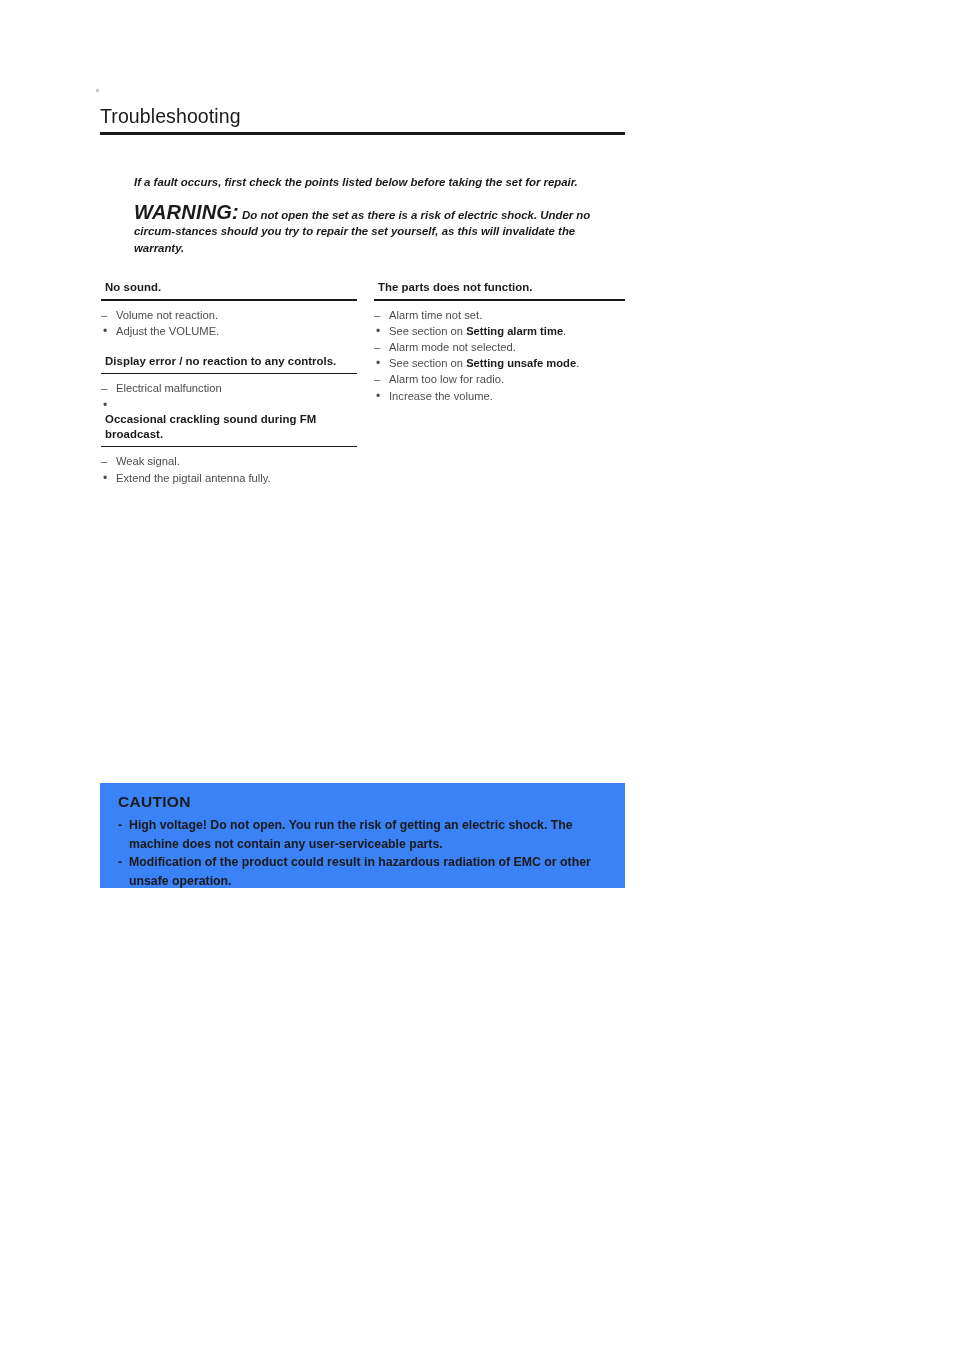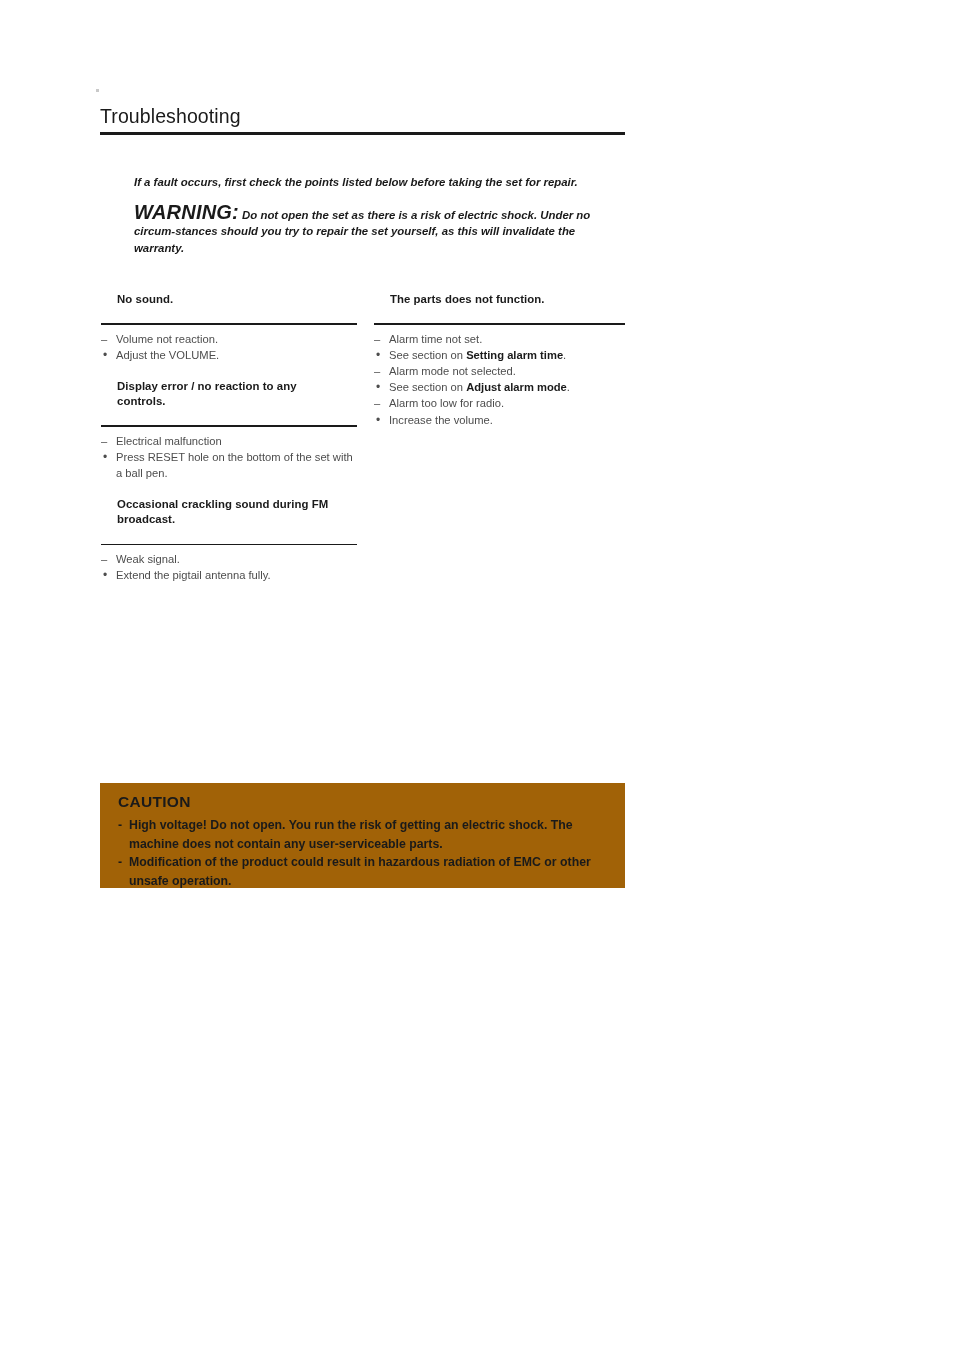--- a/index.html
+++ b/index.html
@@ -78,21 +78,21 @@
     position: absolute;
     top: 276px;
   }
   .col-left  { left: 101px; width: 256px; }
   .col-right { left: 374px; width: 251px; }
 
   .fault-block { margin-bottom: 15px; }
   .fault-block:last-child { margin-bottom: 0; }
 
   .fault-title {
-    margin: 16px;
+    margin: 4px;
     font-size: 11.4px;
     font-weight: bold;
     color: #1a1a1a;
     line-height: 15.2px;
     letter-spacing: 0.05px;
   }
   .fault-rule {
     margin-top: 2px;
     height: 1.3px;
     background: #1a1a1a;
@@ -129,21 +129,21 @@
     color: #1a1a1a;
   }
 
   
   .caution {
     position: absolute;
     left: 100px;
     top: 783px;
     width: 525px;
     height: 105px;
-    background: #a16207;
+    background: #3b82f6;
     box-sizing: border-box;
     padding: 10px 18px 0 18px;
   }
   .caution h2 {
     margin: 0 0 5px 0;
     font-size: 15.5px;
     font-weight: bold;
     color: #1a1a1a;
     letter-spacing: 0.3px;
   }
@@ -190,42 +190,42 @@
         <ul class="fault-items">
           <li><span class="marker">–</span><span>Volume not reaction.</span></li>
           <li><span class="marker bullet">•</span><span>Adjust the VOLUME.</span></li>
         </ul>
       </div>
       <div class="fault-block">
         <h3 class="fault-title">Display error / no reaction to any controls.</h3>
         <div class="fault-rule"></div>
         <ul class="fault-items">
           <li><span class="marker">–</span><span>Electrical malfunction</span></li>
-          <li><span class="marker bullet">•</span><span>Press RESET hole on the bottom of the set with a ball pen.</span></li>
+          <li><span class="marker bullet">•</span></li>
         </ul>
       </div>
       <div class="fault-block">
         <h3 class="fault-title">Occasional crackling sound during FM broadcast.</h3>
         <div class="fault-rule"></div>
         <ul class="fault-items">
           <li><span class="marker">–</span><span>Weak signal.</span></li>
           <li><span class="marker bullet">•</span><span>Extend the pigtail antenna fully.</span></li>
         </ul>
       </div>
     </div>
 
   <div class="col col-right" id="right-column">
       <div class="fault-block">
         <h3 class="fault-title">The parts does not function.</h3>
         <div class="fault-rule"></div>
         <ul class="fault-items">
           <li><span class="marker">–</span><span>Alarm time not set.</span></li>
           <li><span class="marker bullet">•</span><span>See section on </span><b>Setting alarm time</b><span>.</span></li>
           <li><span class="marker">–</span><span>Alarm mode not selected.</span></li>
-          <li><span class="marker bullet">•</span><span>See section on </span><b>Adjust alarm mode</b><span>.</span></li>
+          <li><span class="marker bullet">•</span><span>See section on </span><b>Setting unsafe mode</b><span>.</span></li>
           <li><span class="marker">–</span><span>Alarm too low for radio.</span></li>
           <li><span class="marker bullet">•</span><span>Increase the volume.</span></li>
         </ul>
       </div>
     </div>
 
   <div class="caution">
     <h2>CAUTION</h2>
     <ul class="caution-items" id="caution-list">
         <li><span class="dash">-</span><span>High voltage! Do not open. You run the risk of getting an electric shock. The machine does not contain any user-serviceable parts.</span></li>

